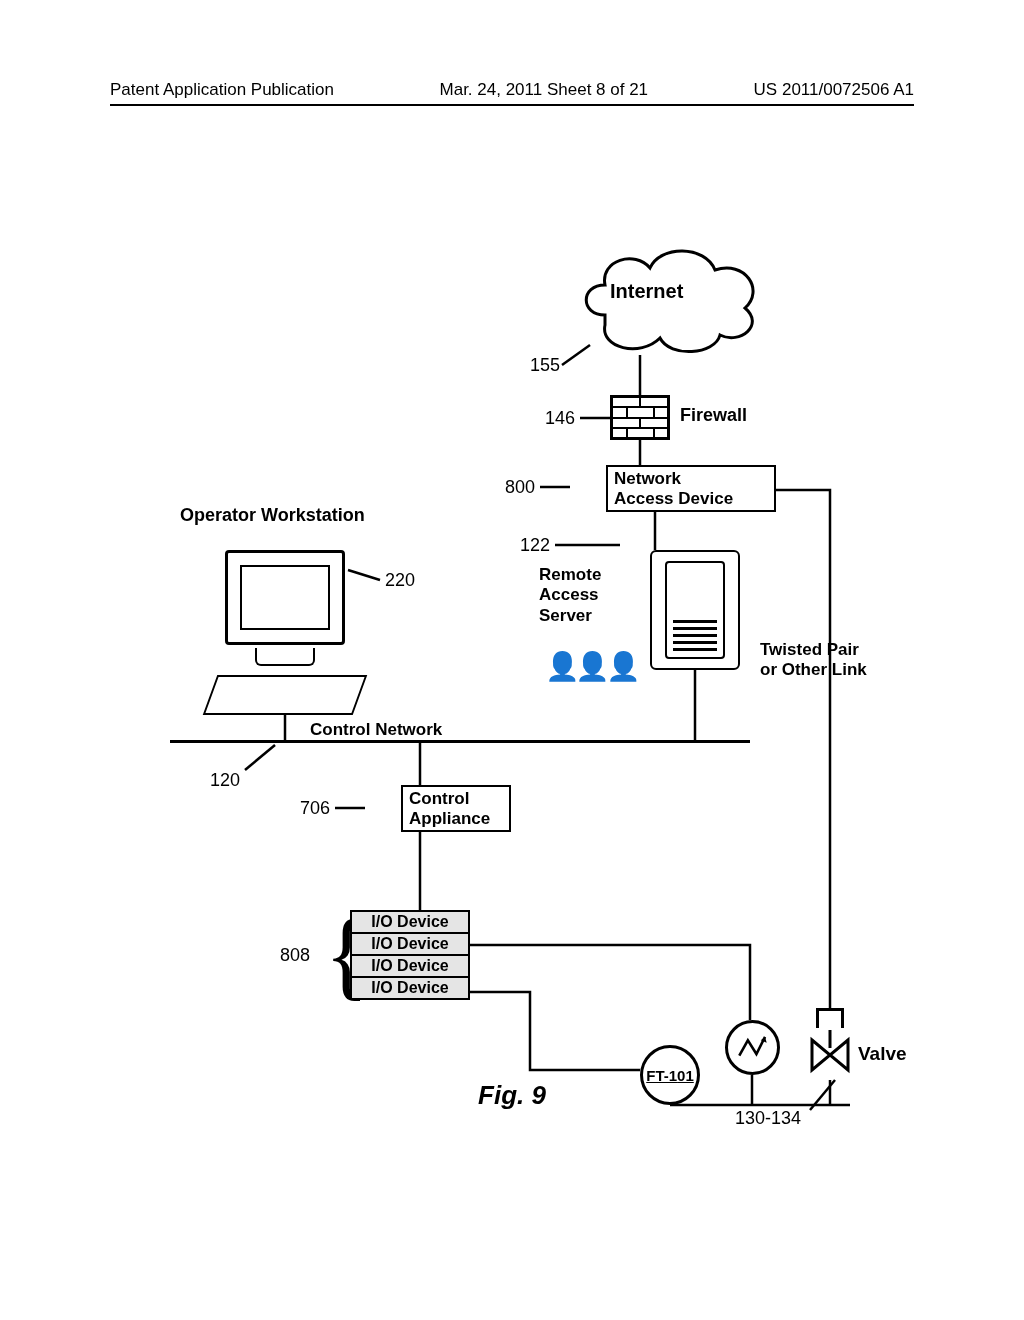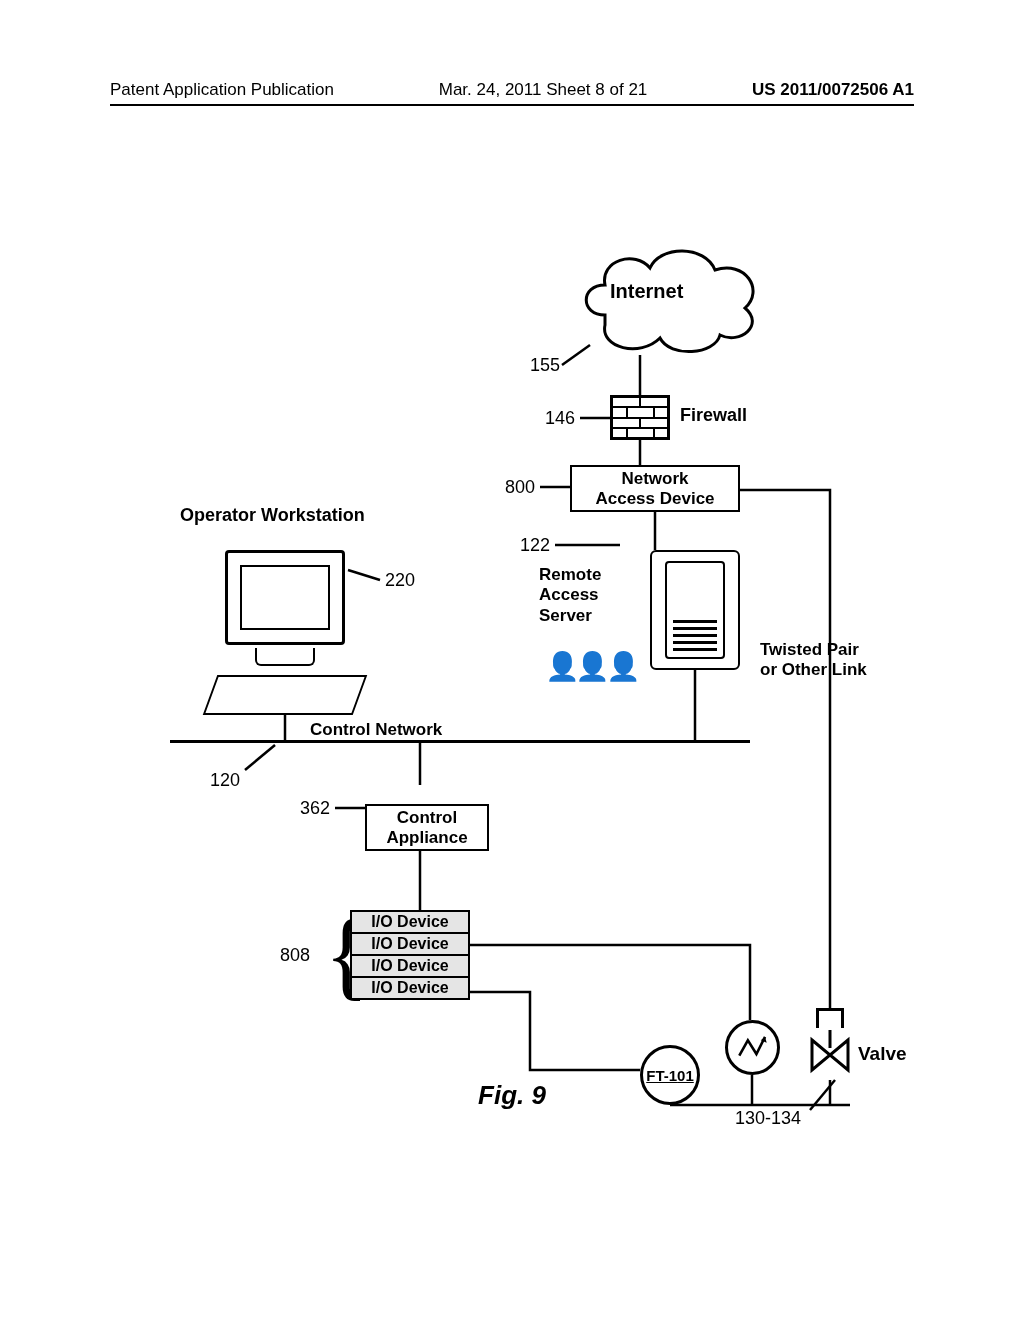--- a/index.html
+++ b/index.html
@@ -17,39 +17,39 @@
     left: 110px;
     right: 110px;
     border-bottom: 2px solid #000;
     padding-bottom: 4px;
     font-size: 17px;
     display: flex;
     justify-content: space-between;
   }
   .hdr-left { font-weight: normal; }
   .hdr-mid { font-weight: normal; }
-  .hdr-right { font-weight: bold; text-align: right; }
+  .hdr-right { font-weight: normal; text-align: right; }
   .canvas {
     position: absolute;
     top: 150px;
     left: 110px;
     width: 804px;
     height: 1000px;
   }
   .canvas > * { position: absolute; }
   .lbl { font-size: 18px; font-weight: bold; }
   .ref { font-size: 18px; }
   .box {
     border: 2px solid #000;
     background: #fff;
-    text-align: center;
     font-weight: bold;
     font-size: 17px;
     line-height: 1.15;
     padding: 2px 6px;
+    margin-left: 36px;
   }
   
   .cloud { left: 460px; top: 80px; width: 200px; height: 130px; }
   .cloud svg { width: 100%; height: 100%; }
   .cloud-text { left: 500px; top: 130px; font-size: 20px; font-weight: bold; }
   
   .firewall { left: 500px; top: 245px; width: 60px; height: 45px; border: 2px solid #000; }
   .brick-row { display: flex; height: 25%; }
   .brick { border: 1px solid #000; flex: 1; }
   .brick-row.offset .brick:first-child { flex: 0.5; }
@@ -70,21 +70,21 @@
   .monitor::after { content: ""; position: absolute; left: 12px; top: 12px; right: 12px; bottom: 12px;
                     border: 2px solid #000; }
   .mon-base { left: 145px; top: 498px; width: 60px; height: 18px; border: 2px solid #000;
               border-top: none; border-radius: 0 0 6px 6px; }
   .keyboard { left: 100px; top: 525px; width: 150px; height: 40px; border: 2px solid #000;
               transform: skewX(-20deg); background: #fff; }
   
   .bus { left: 60px; top: 590px; width: 580px; height: 0; border-top: 3px solid #000; }
   .bus-lbl { left: 200px; top: 570px; font-size: 17px; font-weight: bold; }
   
-  .ctrl-app { left: 255px; top: 654px; width: 124px; }
+  .ctrl-app { left: 255px; top: 635px; width: 110px; }
   
   .io-stack { left: 240px; top: 760px; }
   .io { width: 120px; border: 2px solid #000; text-align: center; font-weight: bold;
         font-size: 16px; padding: 1px 0; background: #e5e5e5; margin-top: -2px; }
   .io:first-child { margin-top: 0; }
   .brace { left: 215px; top: 760px; font-size: 90px; line-height: 90px; font-family: serif;
            transform: scaleY(1.1); }
   
   .ft { left: 530px; top: 895px; width: 60px; height: 60px; border: 3px solid #000;
         border-radius: 50%; display: flex; align-items: center;
@@ -225,21 +225,21 @@
   <div class="ref" style="left:275px; top:420px">220</div>
 
   <div class="bus"></div>
   <div class="bus-lbl">Control Network</div>
   <div class="ref" style="left:100px; top:620px">120</div>
 
   <div class="box ctrl-app">
     <span style="white-space:pre-line">Control
 Appliance</span>
   </div>
-  <div class="ref" style="left:190px; top:648px">362</div>
+  <div class="ref" style="left:190px; top:648px">706</div>
 
   <div class="brace">{</div>
   <div class="io-stack">
     <div class="io">I/O Device</div>
     <div class="io">I/O Device</div>
     <div class="io">I/O Device</div>
     <div class="io">I/O Device</div>
   </div>
   <div class="ref" style="left:170px; top:795px">808</div>
 

